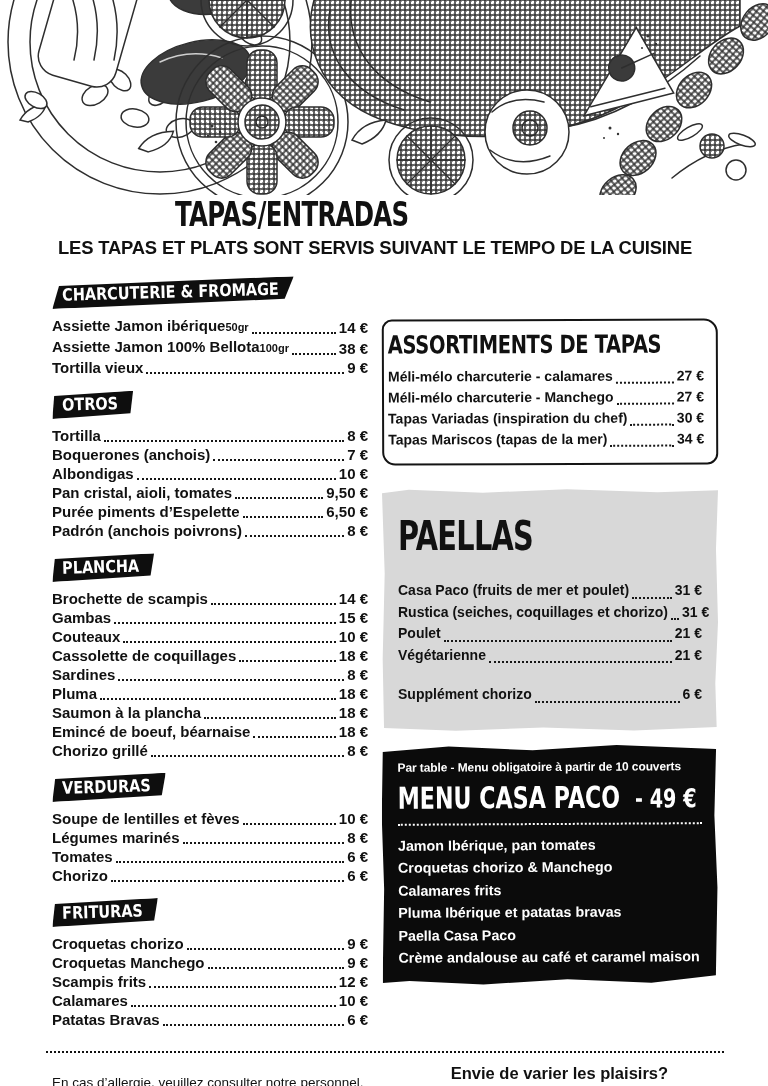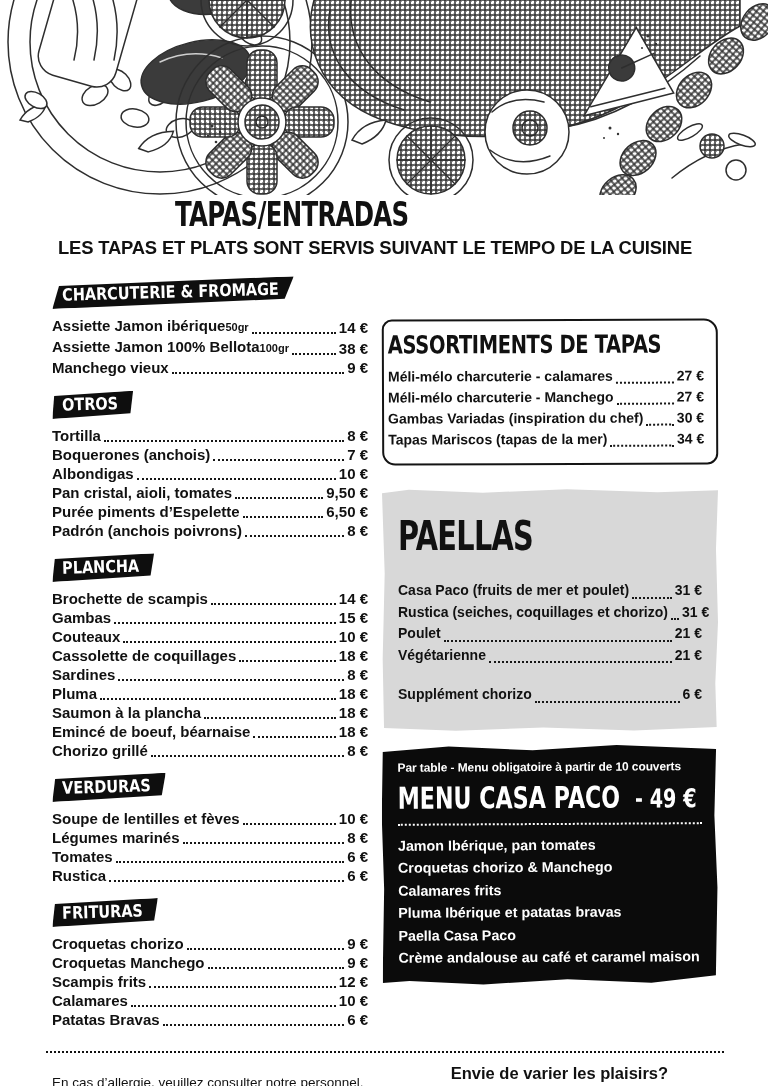--- a/index.html
+++ b/index.html
@@ -241,21 +241,21 @@
             <span class="price">14 €</span>
           </div>
 
           <div class="row">
             <span class="nm"><span>Assiette Jamon 100% Bellota</span><span class="note">100gr</span></span>
             <span class="dots"></span>
             <span class="price">38 €</span>
           </div>
 
           <div class="row">
-            <span class="nm"><span>Manchego vieux</span></span>
+            <span class="nm"><span>Tortilla vieux</span></span>
             <span class="dots"></span>
             <span class="price">9 €</span>
           </div>
         </div>
     </div>
 
     <div class="sec">
       <div class="badge">OTROS</div>
       <div>
 
@@ -373,21 +373,21 @@
             <span class="price">8 €</span>
           </div>
 
           <div class="row">
             <span class="nm"><span>Tomates</span></span>
             <span class="dots"></span>
             <span class="price">6 €</span>
           </div>
 
           <div class="row">
-            <span class="nm"><span>Rustica</span></span>
+            <span class="nm"><span>Chorizo</span></span>
             <span class="dots"></span>
             <span class="price">6 €</span>
           </div>
         </div>
     </div>
 
     <div class="sec">
       <div class="badge">FRITURAS</div>
       <div>
 
@@ -437,21 +437,21 @@
             <span class="price">27 €</span>
           </div>
 
           <div class="row">
             <span class="nm">Méli-mélo charcuterie - Manchego</span>
             <span class="dots"></span>
             <span class="price">27 €</span>
           </div>
 
           <div class="row">
-            <span class="nm">Gambas Variadas (inspiration du chef)</span>
+            <span class="nm">Tapas Variadas (inspiration du chef)</span>
             <span class="dots"></span>
             <span class="price">30 €</span>
           </div>
 
           <div class="row">
             <span class="nm">Tapas Mariscos (tapas de la mer)</span>
             <span class="dots"></span>
             <span class="price">34 €</span>
           </div>
         </div>

